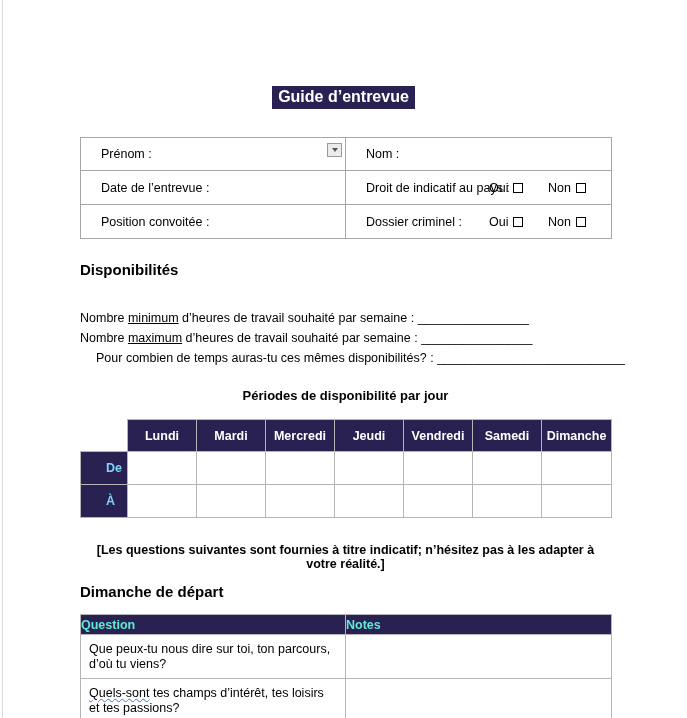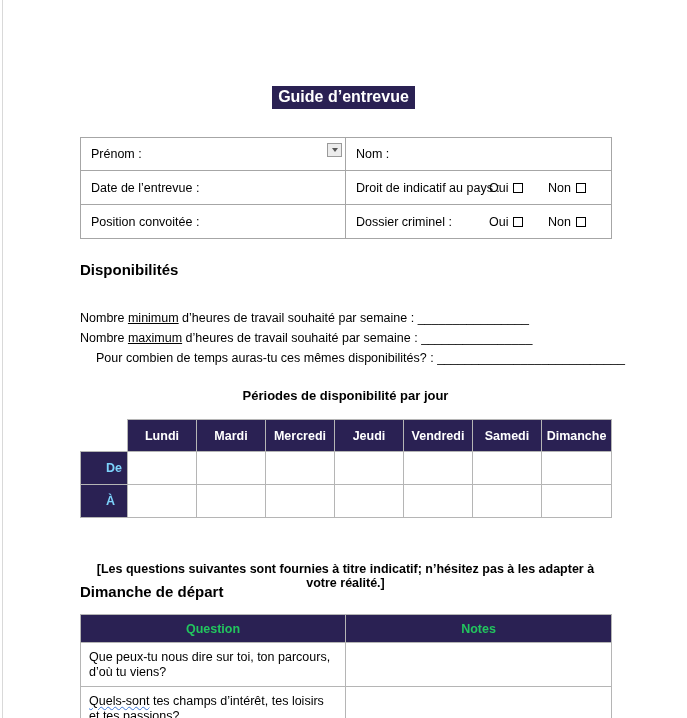--- a/index.html
+++ b/index.html
@@ -9,21 +9,21 @@
   .left-rule { position: absolute; left: 2px; top: 0; width: 1px; height: 718px; background: #d9d9d9; }
 
   
   .title-row { position: absolute; top: 86px; left: 0; width: 100%; text-align: center; }
   .doc-title { display: inline-block; background: #2A2153; color: #fff; font-weight: bold;
                font-size: 16px; padding: 2px 6px 3px 6px; letter-spacing: 0; }
 
   
   .info-table { position: absolute; top: 137px; left: 80px; width: 531px;
                 border-collapse: collapse; table-layout: fixed; font-size: 12.5px; }
-  .info-table td { border: 1px solid #a6a6a6; padding: 0 0 0 10px; vertical-align: middle;
+  .info-table td { border: 1px solid #a6a6a6; padding: 0 0 0 20px; vertical-align: middle;
                    position: relative; background: #fff; }
   .info-table tr:nth-child(1) td { height: 33px; }
   .info-table tr:nth-child(2) td, .info-table tr:nth-child(3) td { height: 34px; }
   .opt { position: absolute; top: 0; height: 100%; display: flex; align-items: center; }
   .opt-oui { left: 143px; }
   .opt-non { left: 202px; }
   .cbox { display: inline-block; width: 10px; height: 10px; border: 1px solid #000;
           background: #fff; margin-left: 5px; }
   .dropdown-btn { position: absolute; right: 3px; top: 5px; width: 15px; height: 14px;
                   background: #ececec; border: 1px solid #9a9a9a; display: flex;
@@ -47,29 +47,29 @@
   .ptable th, .ptable td { border: 1px solid #b5b5b5; }
   .ptable .corner { border-top: none; border-left: none; background: #fff; }
   .ptable thead th { background: #2A2153; color: #fff; font-weight: bold; height: 32px;
                      text-align: center; vertical-align: middle; margin-top: 27px; }
   .ptable tbody tr { height: 33px; }
   .ptable .rowlab { background: #2A2153; color: #7dd3fc; font-weight: bold;
                     text-align: left; padding-left: 25px; vertical-align: middle; }
   .ptable td.empty { background: #fff; }
 
   
-  .note-line { position: absolute; top: 562px; left: 80px; width: 531px; text-align: center;
+  .note-line { position: absolute; top: 543px; left: 80px; width: 531px; text-align: center;
                font-weight: bold; font-size: 12.5px; }
 
   
   .qtable { position: absolute; top: 614px; left: 80px; width: 531px;
             border-collapse: collapse; table-layout: fixed; font-size: 12.5px; }
   .qtable th, .qtable td { border: 1px solid #b5b5b5; }
-  .qtable thead th { background: #2A2153; color: #22c55e; font-weight: bold; height: 28px;
-                     text-align: center; vertical-align: middle; }
+  .qtable thead th { background: #2A2153; color: #5eead4; font-weight: bold; height: 20px;
+                     text-align: left; vertical-align: middle; }
   .qtable tbody tr { height: 44px; }
   .qtable td.qcell { padding: 6px 8px; vertical-align: middle; line-height: 15px; background: #fff; margin-top: 36px; }
   .qtable td.ncell { background: #fff; }
   .misspelled { text-decoration: underline; text-decoration-style: wavy;
                 text-decoration-color: #3C78D8; text-decoration-thickness: 1px; }
 </style>
 </head>
 <body>
 
 <div class="page">

